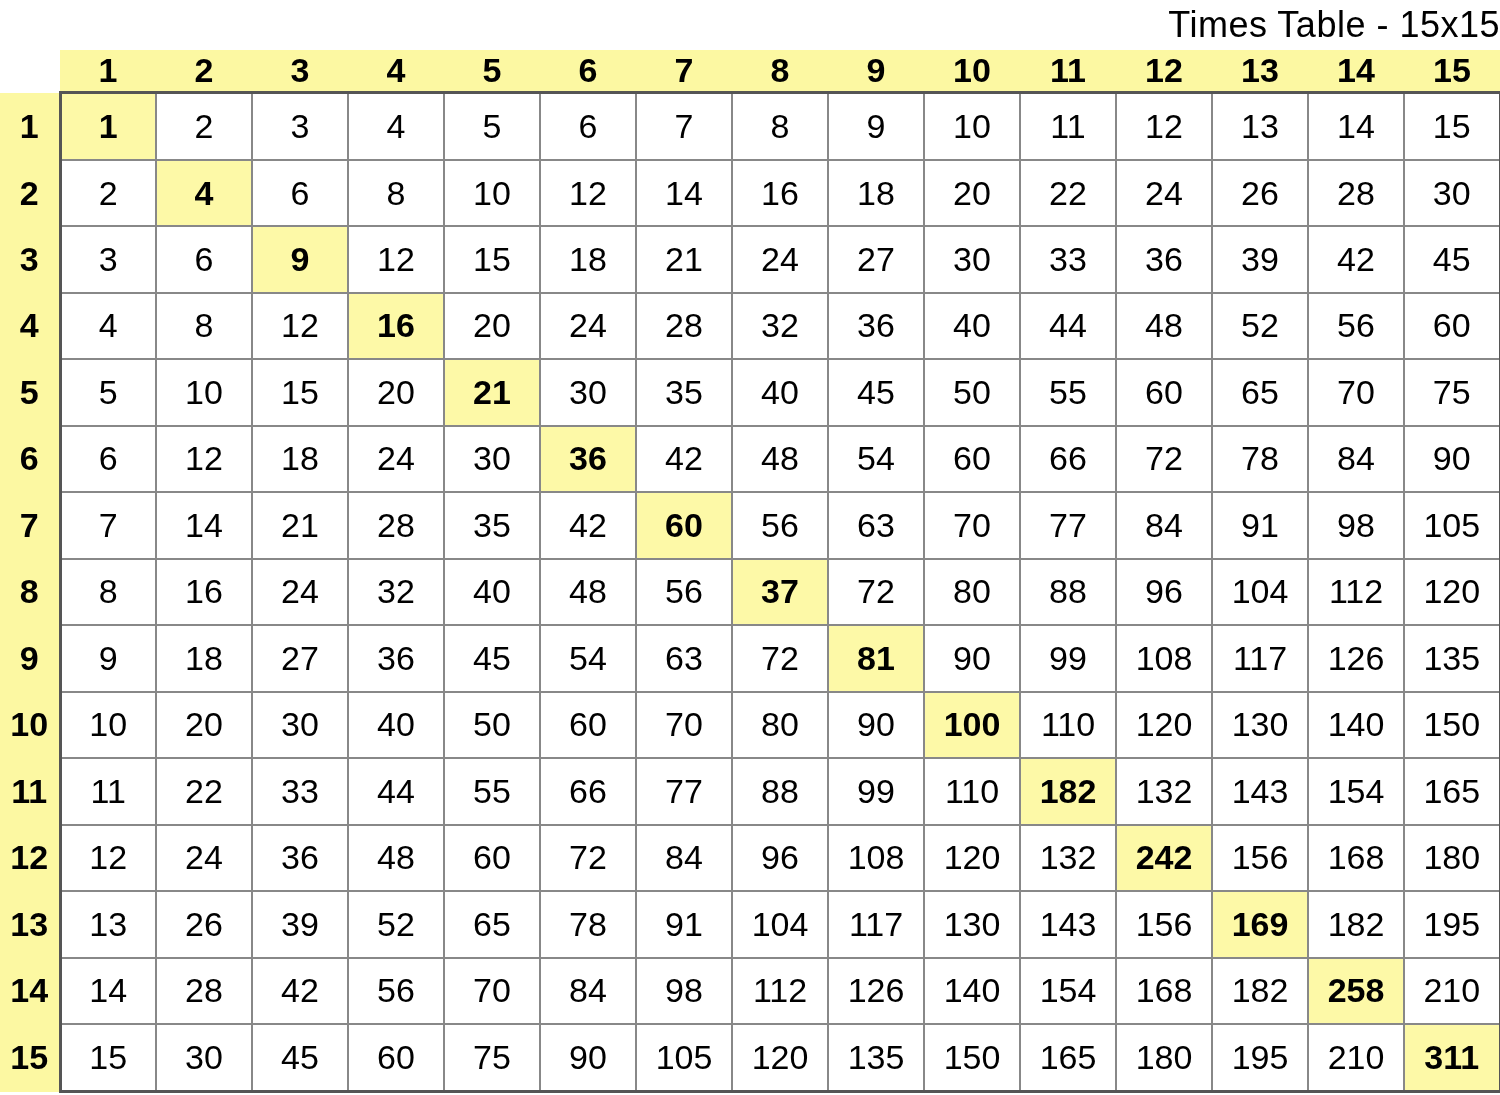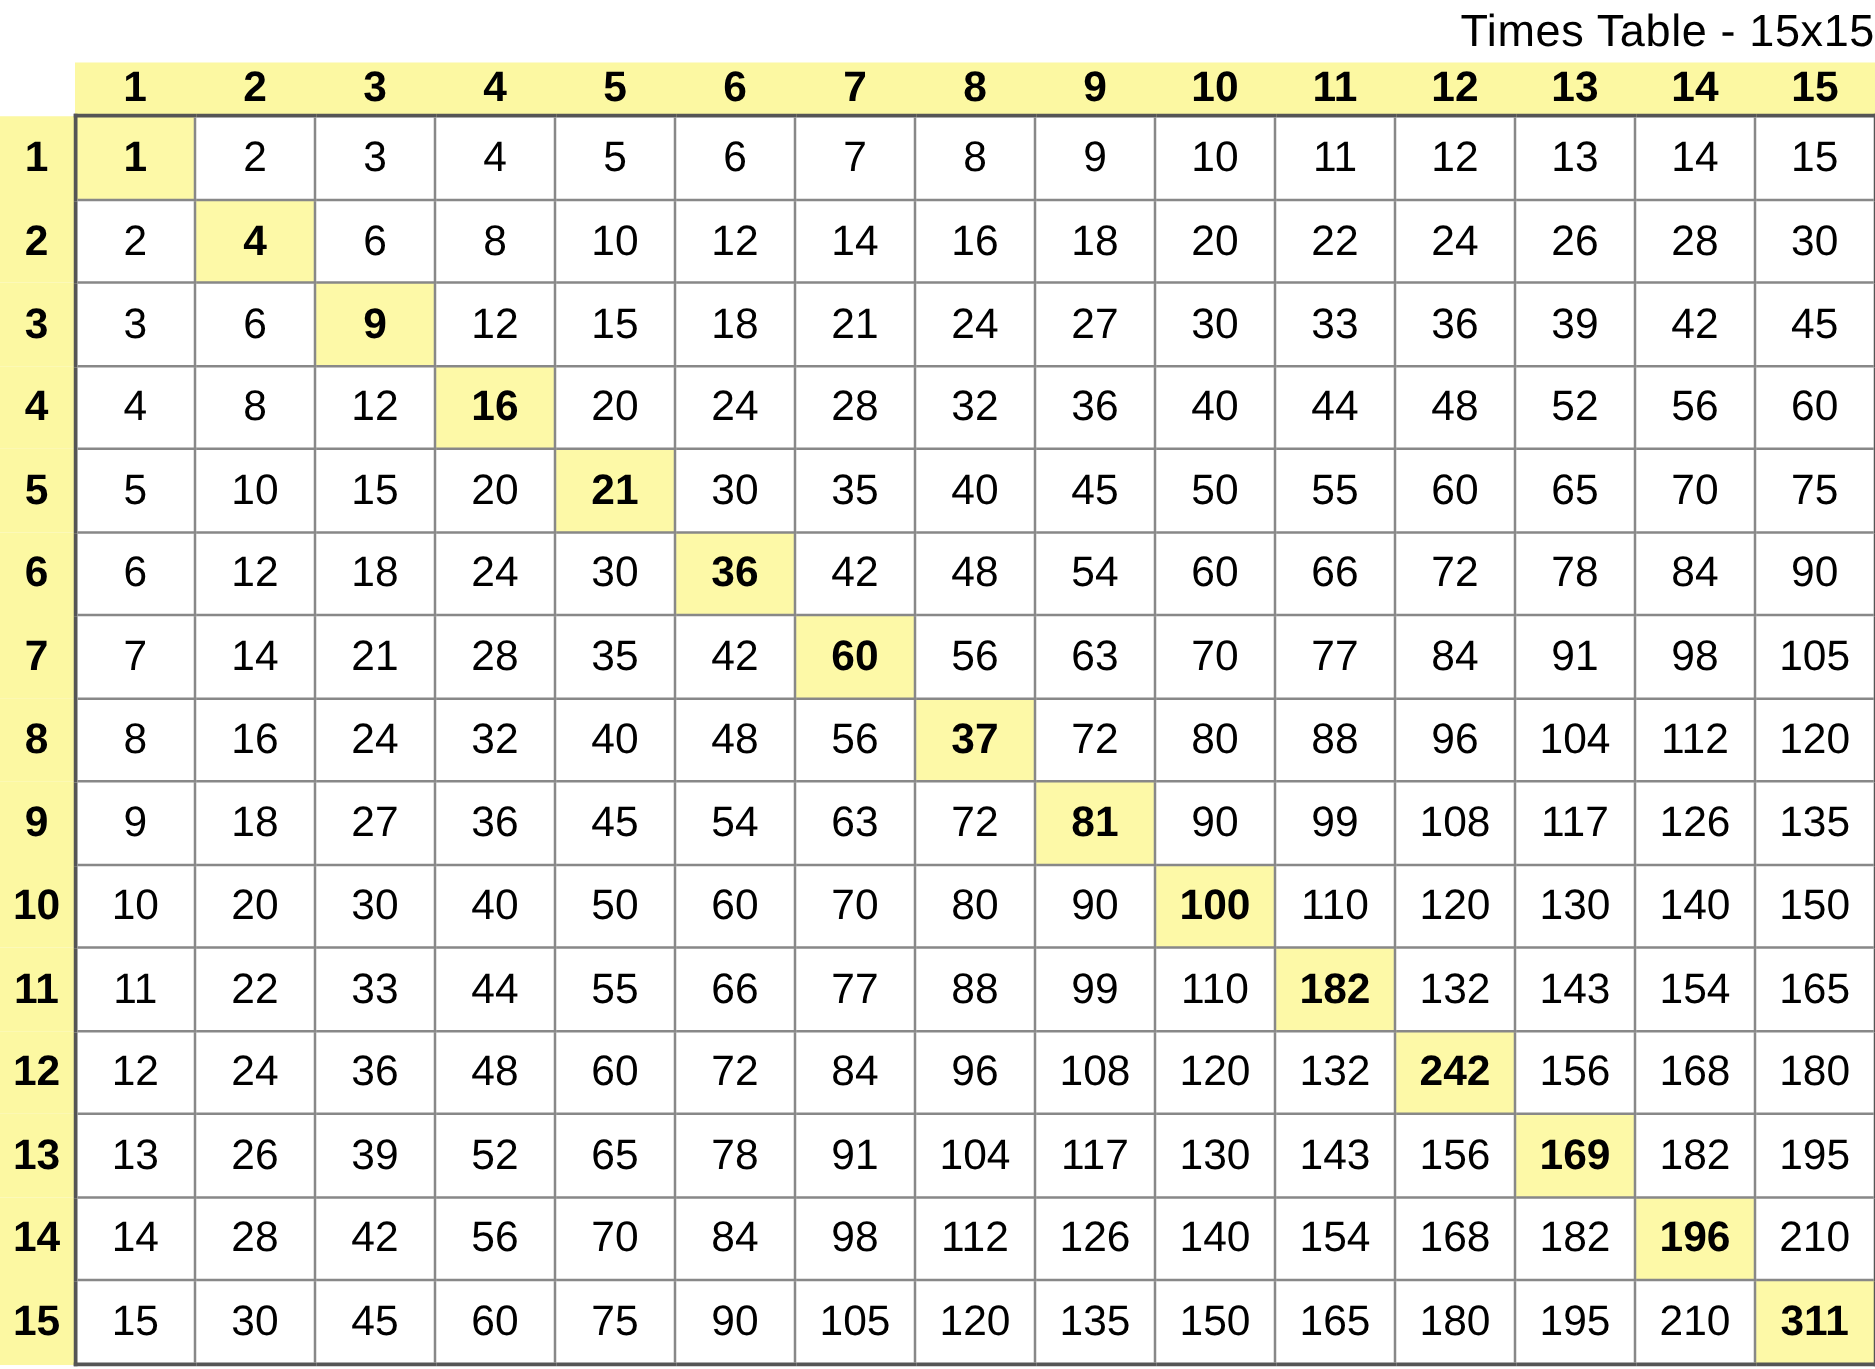--- a/index.html
+++ b/index.html
@@ -359,21 +359,21 @@
           <td class="cell">56</td>
           <td class="cell">70</td>
           <td class="cell">84</td>
           <td class="cell">98</td>
           <td class="cell">112</td>
           <td class="cell">126</td>
           <td class="cell">140</td>
           <td class="cell">154</td>
           <td class="cell">168</td>
           <td class="cell">182</td>
-          <td class="cell diag">196</td>
+          <td class="cell diag">258</td>
           <td class="cell">210</td>
         </tr>
         <tr>
           <th class="hdr">15</th>
           <td class="cell">15</td>
           <td class="cell">30</td>
           <td class="cell">45</td>
           <td class="cell">60</td>
           <td class="cell">75</td>
           <td class="cell">90</td>

